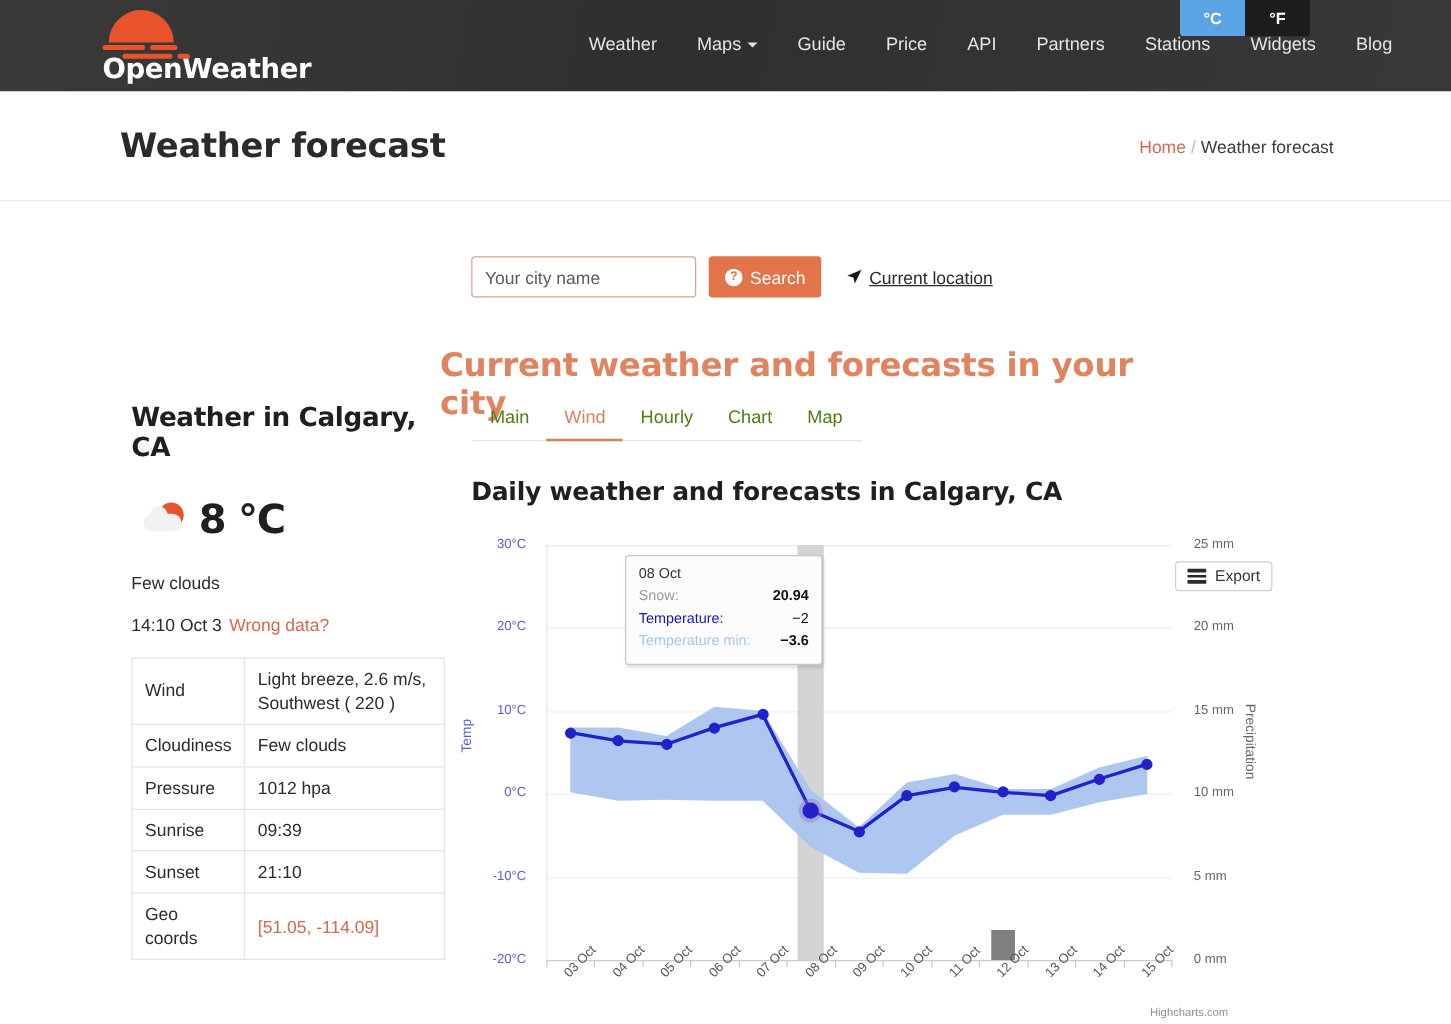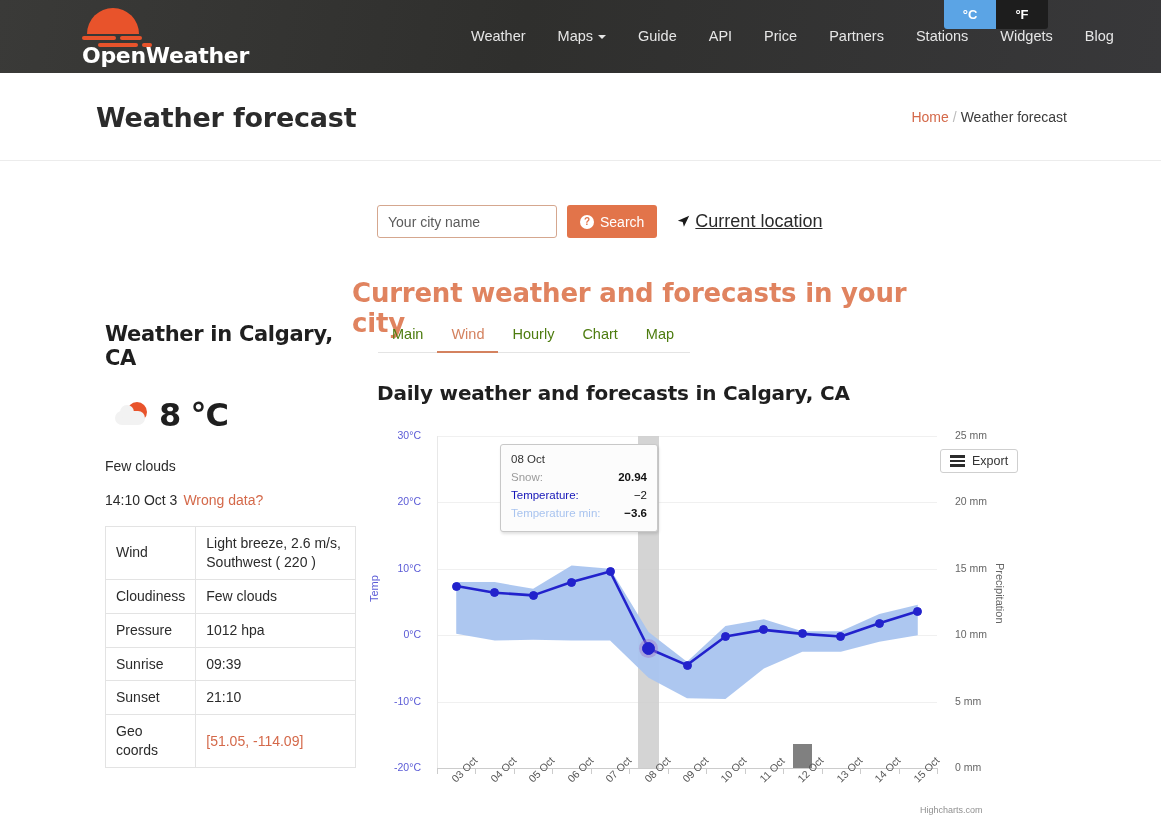--- a/index.html
+++ b/index.html
@@ -86,21 +86,21 @@
     height:33px; padding:0 13px; border:0; border-radius:3px;
     background:#e2744a; color:#fff; font-size:14px; cursor:pointer;
     display:flex; align-items:center; gap:6px;
     font-family:"Liberation Sans", sans-serif;
   }
   .qmark {
     width:14px; height:14px; border-radius:50%; background:#fff; color:#e2744a;
     font-size:10px; font-weight:700; line-height:14px; text-align:center;
   }
   .curloc {
-    font-size:18px; color:#2b2b2b; text-decoration:underline;
+    font-size:14px; color:#2b2b2b; text-decoration:underline;
     cursor:pointer; display:flex; align-items:center; gap:5px; margin-left:10px;
   }
 
   
   .bigtitle {
     position:absolute; left:352px; top:278px; width:560px;
     font-family:"DejaVu Sans", sans-serif; font-weight:700;
     font-size:26px; color:#e0835f; letter-spacing:-0.2px;
   }
 
@@ -233,22 +233,22 @@
       <div class="ray r3"></div>
         <div class="ray r4"></div>
     </div>
     <div class="logo-text">OpenWeather</div>
   </div>
 
   <div class="nav">
     <a>Weather</a>
     <a><span>Maps</span><span class="caret"></span></a>
     <a>Guide</a>
+    <a>Price</a>
     <a>API</a>
-    <a>Price</a>
     <a>Partners</a>
     <a>Stations</a>
     <a>Widgets</a>
     <a>Blog</a>
   </div>
 
   <div class="units">
     <div class="unit active">°C</div>
     <div class="unit">°F</div>
   </div>

